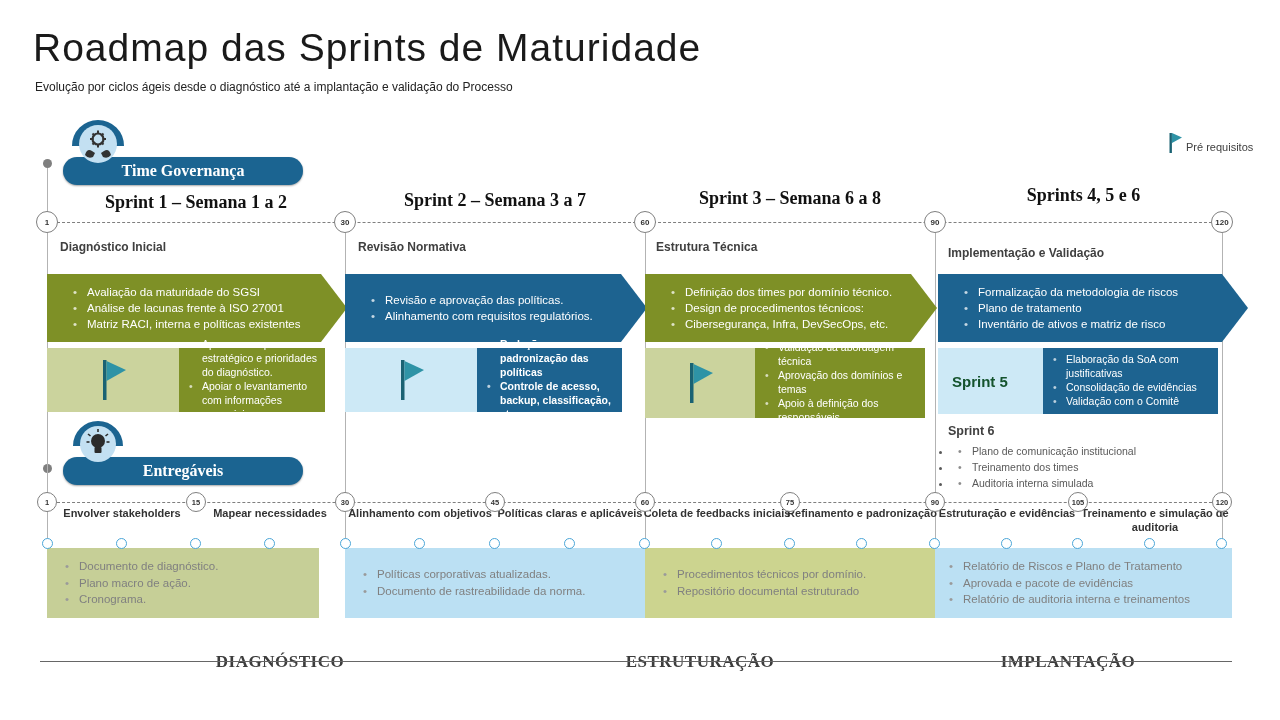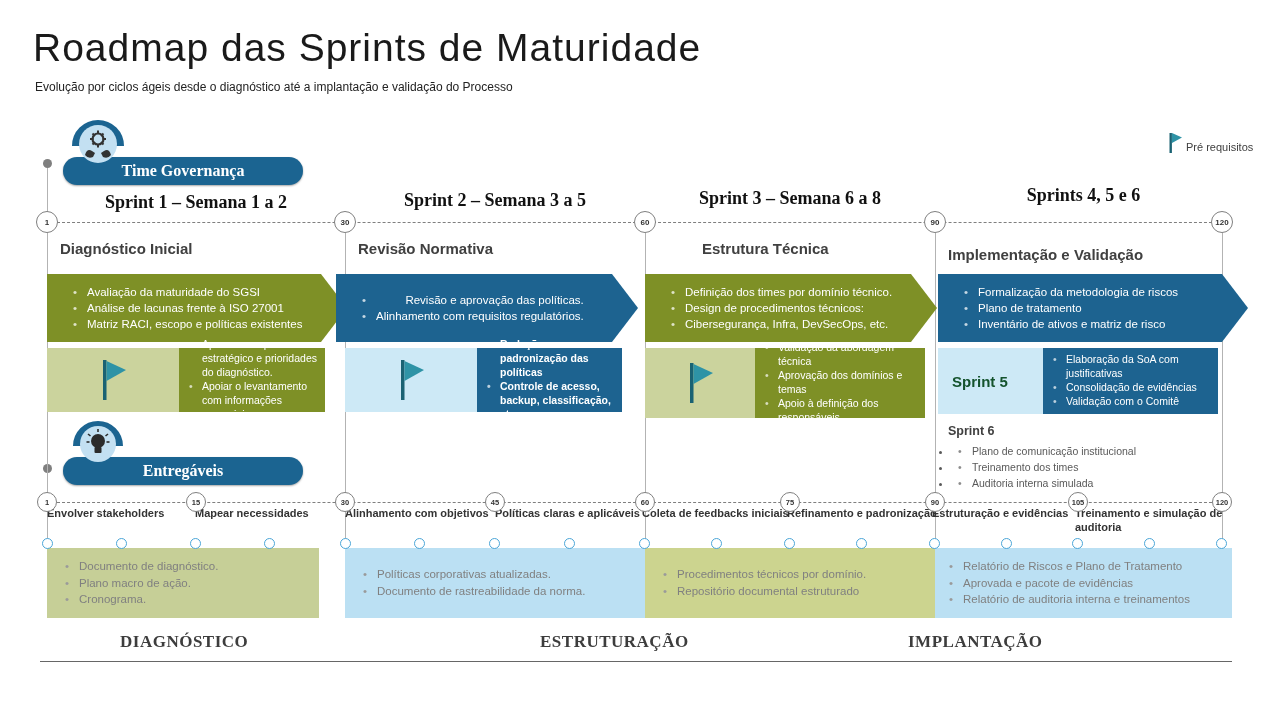--- a/index.html
+++ b/index.html
@@ -29,21 +29,21 @@
   .dash{ position:absolute; border-top:1px dashed #7f7f7f; height:0; }
   .tl-circle{ position:absolute; background:#fff; border:1px solid #7f7f7f; border-radius:50%;
               display:flex; align-items:center; justify-content:center;
               font-size:8px; font-weight:bold; color:#333; z-index:3; }
   .tl-big{ width:22px; height:22px; }
   .tl-small{ width:20px; height:20px; font-size:7.5px; }
 
   .col-header{ position:absolute; top:192px; text-align:center; font-family:"Liberation Serif", serif;
                font-weight:bold; font-size:18px; color:#111; }
 
-  .sec-title{ position:absolute; font-size:15px; font-weight:bold; color:#404040; }
+  .sec-title{ position:absolute; font-size:12px; font-weight:bold; color:#404040; }
 
   
   .arrow{ position:absolute; top:274px; height:68px; display:flex; align-items:center; z-index:2;
           clip-path:polygon(0 0, calc(100% - 26px) 0, 100% 50%, calc(100% - 26px) 100%, 0 100%); }
   .arrow ul, .flag-text ul, .dbox ul, .s6 ul{ list-style:none; }
   .arrow ul{ padding-left:26px; padding-right:30px; }
   .arrow li{ font-size:11.5px; color:#fff; line-height:1.4; position:relative; padding-left:14px; }
   .arrow li::before{ content:"•"; position:absolute; left:0; opacity:.75; }
 
   
@@ -61,36 +61,36 @@
   .sage-bg{ background:#CBD39D; }
   .lblue-bg{ background:#CDE9F6; }
 
   
   .s6-title{ position:absolute; left:948px; top:424px; font-size:12.5px; font-weight:bold; color:#404040; }
   .s6{ position:absolute; left:952px; top:444px; }
   .s6 li{ font-size:10.5px; color:#595959; line-height:1.5; position:relative; padding-left:20px; }
   .s6 li::before{ content:"•"; position:absolute; left:6px; color:#8c8c8c; }
 
   
-  .ms-label{ position:absolute; top:507px; width:150px; text-align:left;
+  .ms-label{ position:absolute; top:507px; width:150px; text-align:center;
              font-size:11px; font-weight:bold; color:#333; line-height:1.25; }
 
   .node{ position:absolute; top:538px; width:11px; height:11px; border-radius:50%;
          background:#fff; border:1.5px solid #4BA6D8; z-index:3; }
 
   
   .dbox{ position:absolute; top:548px; height:70px; display:flex; align-items:center; z-index:2; }
   .dbox ul{ padding:0 12px 0 16px; }
   .dbox li{ font-size:11.5px; color:#808080; line-height:1.45; position:relative; padding-left:16px; }
   .dbox li::before{ content:"•"; position:absolute; left:2px; color:#9a9a9a; }
   .box-sage{ background:#C6CF97; }
   .box-blue{ background:#BBE0F3; }
 
   
-  .phase{ position:absolute; top:632px; width:320px; 
+  .phase{ position:absolute; top:652px; width:320px; text-align:center;
           font-family:"Liberation Serif", serif; font-weight:bold; font-size:17px;
           letter-spacing:.5px; color:#3d3d3d; }
   .divider{ position:absolute; left:40px; top:661px; width:1192px; border-top:1px solid #666; }
 </style>
 </head>
 <body>
 
 <div id="canvas">
 
   <div class="title">Roadmap das Sprints de Maturidade</div>
@@ -129,44 +129,44 @@
         <line x1="24.8" y1="26.2" x2="22.5" y2="28.5"></line>
     </g>
     <path d="M15 39 q2 -7 7 -4 l3 2 -2 4 q-5 2 -8 -2z" fill="#333"></path>
     <path d="M41 39 q-2 -7 -7 -4 l-3 2 2 4 q5 2 8 -2z" fill="#333"></path>
   </svg>
   <div class="pill" style="top:157px;">
     <span>Time Governança</span>
   </div>
 
   <div class="col-header" style="left:47px;  width:298px;">Sprint 1 – Semana 1 a 2</div>
-  <div class="col-header" style="left:345px; width:300px; top:190px;">Sprint 2 – Semana 3 a 5</div>
+  <div class="col-header" style="left:345px; width:300px; top:190px;">Sprint 2 – Semana 3 a 7</div>
   <div class="col-header" style="left:645px; width:290px; top:188px;">Sprint 3 – Semana 6 a 8</div>
   <div class="col-header" style="left:935px; width:297px; top:185px;">Sprints 4, 5 e 6</div>
 
   <div class="dash" style="left:47px; top:222px; width:1175px;"></div>
   <div class="tl-circle tl-big" style="left:36px;   top:211px;">1</div>
   <div class="tl-circle tl-big" style="left:334px;  top:211px;">30</div>
   <div class="tl-circle tl-big" style="left:634px;  top:211px;">60</div>
   <div class="tl-circle tl-big" style="left:924px;  top:211px;">90</div>
   <div class="tl-circle tl-big" style="left:1211px; top:211px;">120</div>
 
   <div class="sec-title" style="left:60px;  top:240px;">Diagnóstico Inicial</div>
   <div class="sec-title" style="left:358px; top:240px;">Revisão Normativa</div>
-  <div class="sec-title" style="left:656px; top:240px;margin-left:46px;">Estrutura Técnica</div>
+  <div class="sec-title" style="left:656px; top:240px;">Estrutura Técnica</div>
   <div class="sec-title" style="left:948px; top:246px;">Implementação e Validação</div>
 
   <div class="arrow olive-bg" style="left:47px; width:300px;">
     <ul>
       <li>Avaliação da maturidade do SGSI</li>
       <li>Análise de lacunas frente à ISO 27001</li>
-      <li>Matriz RACI, escopo e políticas existentes</li>
-    </ul>
-  </div>
-  <div class="arrow blue-bg" style="left:336px; width:302px;text-align:right;">
+      <li>Matriz RACI, interna e políticas existentes</li>
+    </ul>
+  </div>
+  <div class="arrow blue-bg" style="left:345px; width:302px;">
     <ul>
       <li>Revisão e aprovação das políticas.</li>
       <li>Alinhamento com requisitos regulatórios.</li>
     </ul>
   </div>
   <div class="arrow olive-bg" style="left:645px; width:292px;">
     <ul>
       <li>Definição dos times por domínio técnico.</li>
       <li>Design de procedimentos técnicos:</li>
       <li>Cibersegurança, Infra, DevSecOps, etc.</li>

